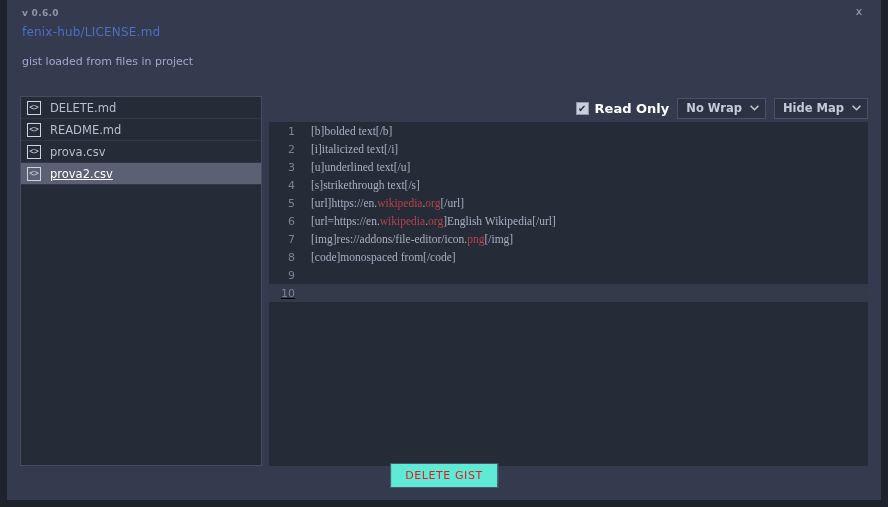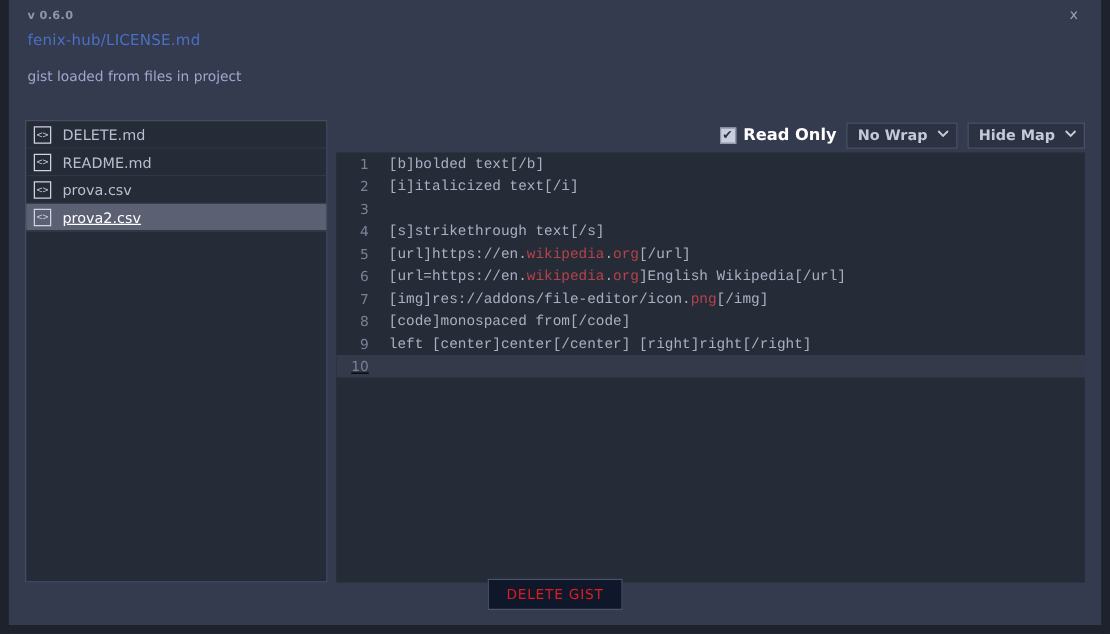--- a/index.html
+++ b/index.html
@@ -182,31 +182,31 @@
     color: #7b8296;
     font-size: 11px;
     font-family: "DejaVu Sans", "Liberation Sans", sans-serif;
     padding-right: 0px;
   }
   .code-text {
     padding-left: 16px;
     color: #a9b0c2;
     font-size: 11.5px;
     white-space: pre;
-    font-family: Liberation Mono, monospace;
+    font-family: Liberation Serif, serif;
   }
   .tok-link { color: #b5434a; }
 
   
   #delete-btn {
     position: absolute;
     left: 50%;
     transform: translateX(-50%);
     bottom: 12px;
-    background: #0f172a;
+    background: #5eead4;
     border: 1px solid #4b5269;
     color: #e01b22;
     font-size: 11px;
     letter-spacing: 0.6px;
     padding: 5px 14px;
     cursor: pointer;
     font-family: "DejaVu Sans", "Liberation Sans", sans-serif;
   }
 </style>
 </head>
@@ -268,20 +268,21 @@
       <div class="code-line">
         <span class="ln">1</span>
         <span class="code-text"><span>[b]bolded text[/b]</span></span>
       </div>
       <div class="code-line">
         <span class="ln">2</span>
         <span class="code-text"><span>[i]italicized text[/i]</span></span>
       </div>
       <div class="code-line">
         <span class="ln">3</span>
+        <span class="code-text"><span>[u]underlined text[/u]</span></span>
       </div>
       <div class="code-line">
         <span class="ln">4</span>
         <span class="code-text"><span>[s]strikethrough text[/s]</span></span>
       </div>
       <div class="code-line">
         <span class="ln">5</span>
         <span class="code-text"><span>[url]https://en.</span><span class="tok-link">wikipedia</span><span>.</span><span class="tok-link">org</span><span>[/url]</span></span>
       </div>
       <div class="code-line">
@@ -291,21 +292,20 @@
       <div class="code-line">
         <span class="ln">7</span>
         <span class="code-text"><span>[img]res://addons/file-editor/icon.</span><span class="tok-link">png</span><span>[/img]</span></span>
       </div>
       <div class="code-line">
         <span class="ln">8</span>
         <span class="code-text"><span>[code]monospaced from[/code]</span></span>
       </div>
       <div class="code-line">
         <span class="ln">9</span>
-        <span class="code-text"><span>left [center]center[/center] [right]right[/right]</span></span>
       </div>
       <div class="code-line active">
         <span class="ln">10</span>
         <span class="code-text"><span></span></span>
       </div>
     </div>
 
   <button id="delete-btn">DELETE GIST</button>
 
 </div>

